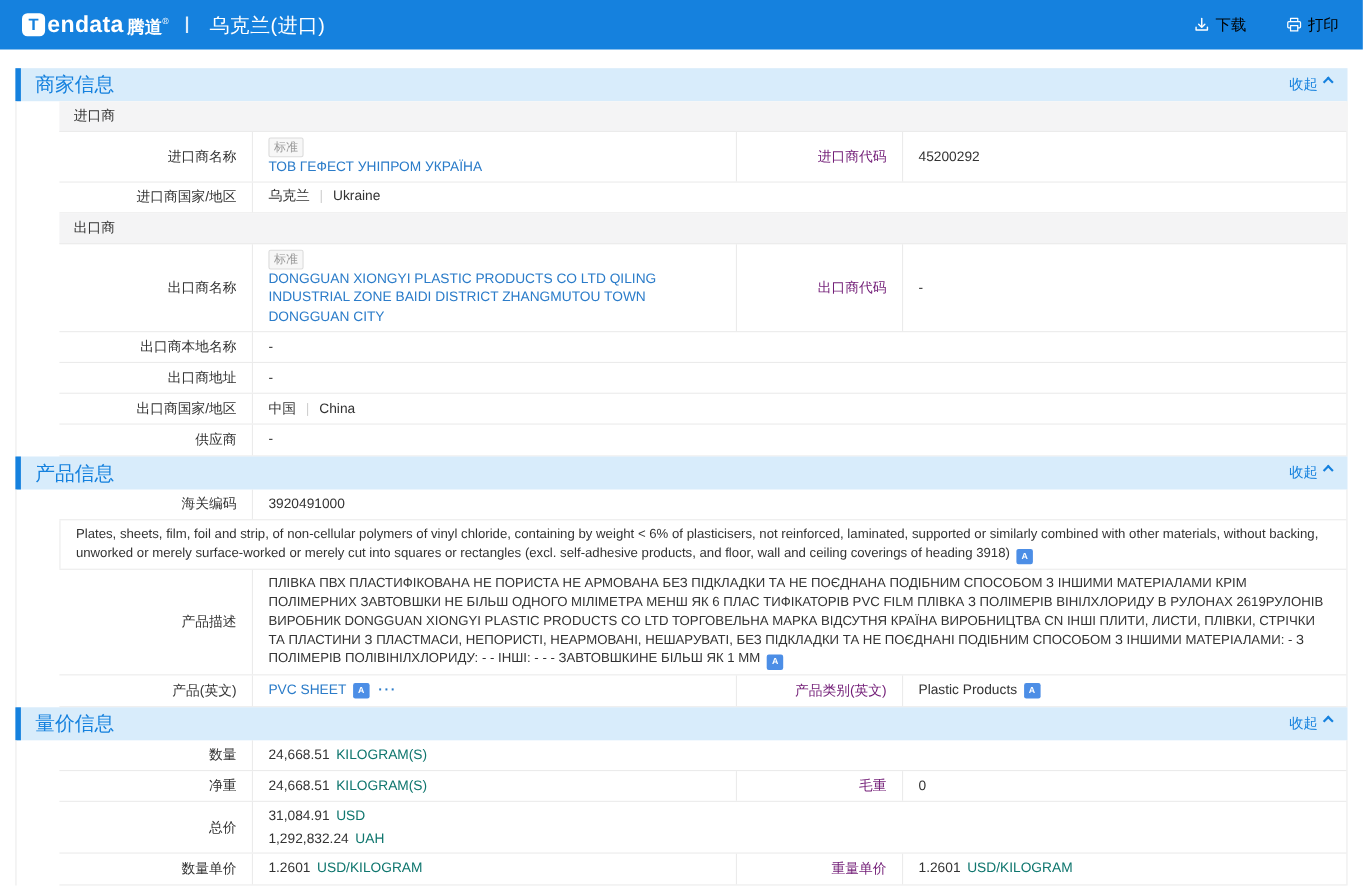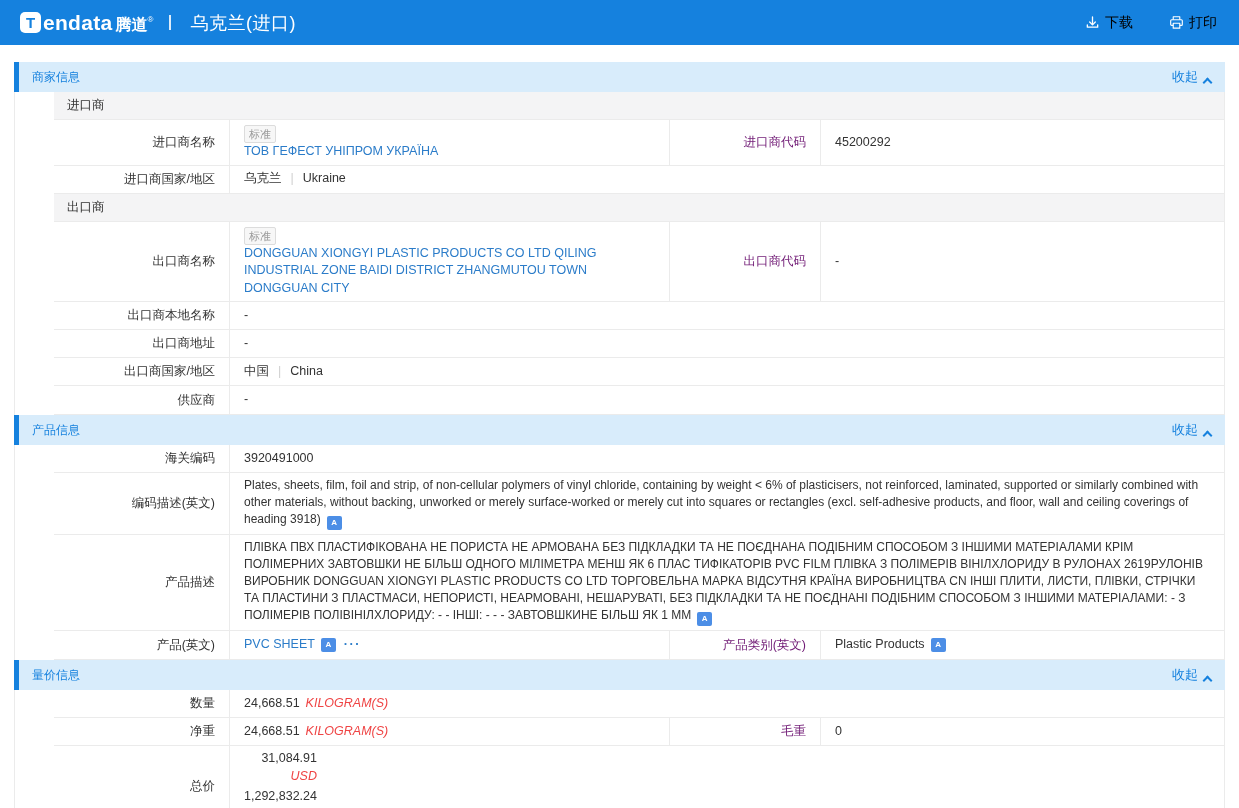--- a/index.html
+++ b/index.html
@@ -14,45 +14,45 @@
   .logo-cn { color:#fff; font-size:16px; font-weight:bold; margin-left:3px; margin-top:6px; }
   .logo-reg { color:#fff; font-size:8px; margin-top:-6px; }
   .topbar-sep { width:2px; height:15px; background:rgba(255,255,255,.85); margin:0 19px 0 16px; }
   .topbar-title { color:#fff; font-size:18px; letter-spacing:.5px; }
   .topbar-actions { margin-left:auto; display:flex; gap:36px; }
   .action-btn { display:flex; align-items:center; gap:5px; color:#000000; font-size:14px; cursor:pointer; }
 
   
   .content { margin:17px 14px 0 14px; }
   .section-header { display:flex; align-items:center; height:30px; background:#D8ECFB; border-left:5px solid #1581DE; padding:0 14px 0 13px; }
-  .section-title { color:#1581DE; font-size:12px;font-family:Liberation Serif, serif; }
-  .collapse { margin-left:auto; display:flex; align-items:flex-end; gap:6px; color:#1581DE; font-size:13px; cursor:pointer; }
+  .section-title { color:#1581DE; font-size:18px;font-family:Liberation Serif, serif; }
+  .collapse { margin-left:auto; display:flex; align-items:flex-start; gap:6px; color:#1581DE; font-size:13px; cursor:pointer; }
   .chevron-up { width:7px; height:7px; border-left:2px solid #1581DE; border-top:2px solid #1581DE; transform:rotate(45deg); margin-top:3px; }
 
   .tbl { border-left:1px solid #EBEBEB; border-right:1px solid #EBEBEB;padding-left:39px; }
   .subheader { background:#F4F4F5; height:28px; display:flex; align-items:center; padding:0 13px; border-bottom:1px solid #EBEBEB; color:#333; }
   .row { display:flex; align-items:stretch; border-bottom:1px solid #EBEBEB; min-height:28px; }
   .cell { display:flex; align-items:center; }
   .lbl { width:175px; flex:none; justify-content:flex-end; text-align:right; padding:3px 14px 3px 6px; color:#333; }
   .val { flex:1 1 auto; border-left:1px solid #EBEBEB; padding:4px 14px; line-height:1.4; }
   .valA { width:440px; flex:none; }
   .lblB { width:151px; flex:none; justify-content:flex-end; text-align:right; padding:3px 14px 3px 6px; border-left:1px solid #EBEBEB; color:#701a75; }
   .h58 { min-height:58px; } .h41 { min-height:41px; } .h86 { min-height:86px; } .h43 { min-height:43px; } .h29 { min-height:29px; }
 
   .badge { font-size:11px; color:#999; background:#F7F7F7; border:1px solid #DCDCDC; border-radius:2px; padding:0 4px; line-height:16px; height:18px; display:inline-flex; align-items:center; margin-right:9px; flex:none; }
   .link { color:#2B7CC9; cursor:pointer; text-decoration:none; }
   .namewrap { display:flex; align-items:flex-start;flex-direction:column; }
   .namewrap .badge { margin-top:1px; }
-  .unit { color:#ef4444; margin-left:6px;font-style:italic; }
+  .unit { color:#0f766e; margin-left:6px; }
   .pipe { color:#D0D0D0; margin:0 9px; }
   .t-icon { display:inline-flex; align-items:center; justify-content:center; width:15px; height:14px; background:#4C8EE6; border-radius:2px; color:#fff; font-size:8px; font-weight:bold; margin-left:6px; vertical-align:-2px; cursor:pointer; flex:none; line-height:1; }
   .more { color:#2B7CC9; margin-left:8px; letter-spacing:1.5px; cursor:pointer; font-weight:bold; }
   .longtext { font-size:12px; line-height:1.42; }
   .stack { display:flex; flex-direction:column; gap:3px; }
-  .numline { display:flex; align-items:flex-end;flex-direction:column; }
+  .numline { display:flex; align-items:center; }
 </style>
 </head>
 <body>
 
 <div class="topbar">
   <div class="logo">
     <div class="logo-t">T</div>
     <span class="logo-name">endata</span>
     <span class="logo-cn">腾道</span>
     <span class="logo-reg">®</span>
@@ -176,21 +176,20 @@
   <div class="tbl">
 
     <div class="row">
       <div class="cell lbl">海关编码</div>
       <div class="cell val">
         <span>3920491000</span>
       </div>
     </div>
 
     <div class="row h41">
-      <div class="cell lbl">编码描述(英文)</div>
       <div class="cell val">
         <span class="longtext"><span>Plates, sheets, film, foil and strip, of non-cellular polymers of vinyl chloride, containing by weight &lt; 6% of plasticisers, not reinforced, laminated, supported or similarly combined with other materials, without backing, unworked or merely surface-worked or merely cut into squares or rectangles (excl. self-adhesive products, and floor, wall and ceiling coverings of heading 3918)</span><span class="t-icon">A</span></span>
       </div>
     </div>
 
     <div class="row h86">
       <div class="cell lbl">产品描述</div>
       <div class="cell val">
         <span class="longtext"><span>ПЛІВКА ПВХ ПЛАСТИФІКОВАНА НЕ ПОРИСТА НЕ АРМОВАНА БЕЗ ПІДКЛАДКИ ТА НЕ ПОЄДНАНА ПОДІБНИМ СПОСОБОМ З ІНШИМИ МАТЕРІАЛАМИ КРІМ ПОЛІМЕРНИХ ЗАВТОВШКИ НЕ БІЛЬШ ОДНОГО МІЛІМЕТРА МЕНШ ЯК 6 ПЛАС ТИФІКАТОРІВ PVC FILM ПЛІВКА З ПОЛІМЕРІВ ВІНІЛХЛОРИДУ В РУЛОНАХ 2619РУЛОНІВ ВИРОБНИК DONGGUAN XIONGYI PLASTIC PRODUCTS CO LTD ТОРГОВЕЛЬНА МАРКА ВІДСУТНЯ КРАЇНА ВИРОБНИЦТВА CN ІНШІ ПЛИТИ, ЛИСТИ, ПЛІВКИ, СТРІЧКИ ТА ПЛАСТИНИ З ПЛАСТМАСИ, НЕПОРИСТІ, НЕАРМОВАНІ, НЕШАРУВАТІ, БЕЗ ПІДКЛАДКИ ТА НЕ ПОЄДНАНІ ПОДІБНИМ СПОСОБОМ З ІНШИМИ МАТЕРІАЛАМИ: - З ПОЛІМЕРІВ ПОЛІВІНІЛХЛОРИДУ: - - ІНШІ: - - - ЗАВТОВШКИНЕ БІЛЬШ ЯК 1 ММ</span><span class="t-icon">A</span></span>
       </div>

